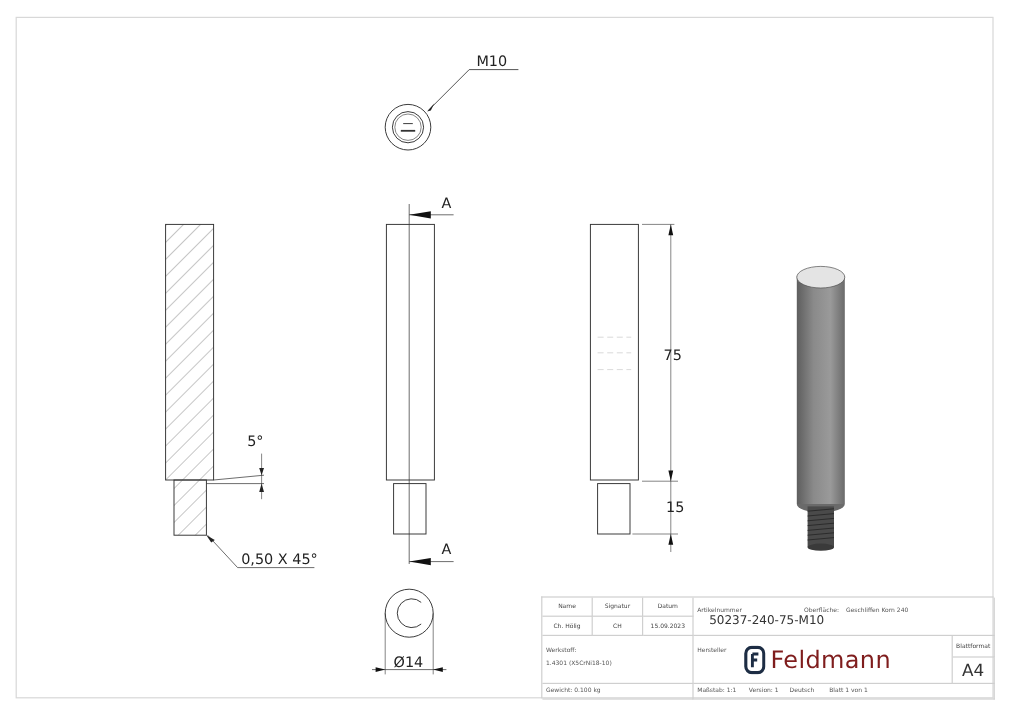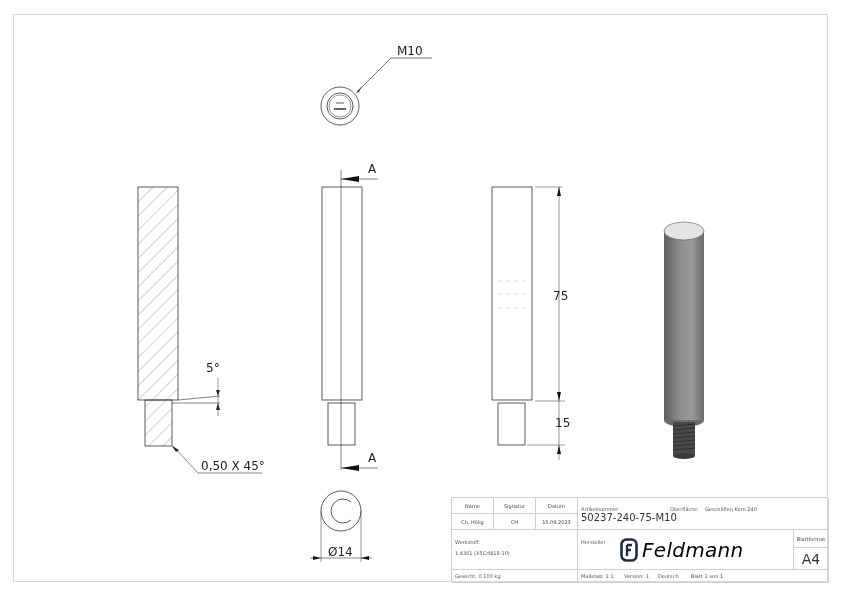--- a/index.html
+++ b/index.html
@@ -5,21 +5,21 @@
   html,body{margin:0;padding:0;background:#fff;}
   body{width:842px;height:596px;position:relative;overflow:hidden;font-family:"DejaVu Sans",sans-serif;color:#222;}
   .frame{position:absolute;left:13px;top:14px;width:815px;height:568px;border:1px solid #d8d8d8;box-sizing:border-box;}
   svg.drawing{position:absolute;left:0;top:0;}
   .tb{position:absolute;left:451px;top:497px;width:377px;height:85px;border-top:1px solid #cfcfcf;border-left:1px solid #cfcfcf;box-sizing:border-box;font-size:5px;color:#444;}
   .cell{position:absolute;box-sizing:border-box;border-right:1px solid #cfcfcf;border-bottom:1px solid #cfcfcf;}
   .c{display:flex;align-items:center;justify-content:center;}
   .lbl{position:absolute;font-size:5px;color:#555;white-space:nowrap;}
   .big{font-size:10px;color:#333;}
   .logo{position:absolute;left:165px;top:38px;display:flex;align-items:center;}
-  .logo-text{font-size:20px;color:#000000;margin-left:4px;letter-spacing:0.3px;font-style:italic;}
+  .logo-text{font-size:20px;color:#7f1d1d;margin-left:4px;letter-spacing:0.3px;}
   .dim{font-family:"DejaVu Sans",sans-serif;font-size:12px;fill:#222;}
 </style>
 </head>
 <body>
 
 <div class="frame"></div>
 
 <svg class="drawing" width="842" height="596">
   <defs>
     <pattern id="hatch" patternUnits="userSpaceOnUse" width="10" height="10" patternTransform="rotate(45)">
@@ -121,21 +121,21 @@
 <div class="tb">
   <div class="cell c" style="left:0;top:0;width:42px;height:16px;">Name</div>
   <div class="cell c" style="left:42px;top:0;width:42px;height:16px;">Signatur</div>
   <div class="cell c" style="left:84px;top:0;width:42px;height:16px;">Datum</div>
   <div class="cell c" style="left:0;top:16px;width:42px;height:16px;">Ch. Hölig</div>
   <div class="cell c" style="left:42px;top:16px;width:42px;height:16px;">CH</div>
   <div class="cell c" style="left:84px;top:16px;width:42px;height:16px;">15.09.2023</div>
 
   <div class="cell" style="left:126px;top:0;width:251px;height:32px;">
     <span class="lbl" style="left:3px;top:8px;">Artikelnummer</span>
-    <span class="lbl big" style="left:3px;top:14px;">50237-240-75-M10</span>
+    <span class="lbl big" style="left:13px;top:14px;">50237-240-75-M10</span>
     <span class="lbl" style="left:92px;top:8px;">Oberfläche:</span>
     <span class="lbl" style="left:127px;top:8px;">Geschliffen Korn 240</span>
   </div>
 
   <div class="cell" style="left:0;top:32px;width:126px;height:40px;">
     <span class="lbl" style="left:3px;top:9px;">Werkstoff:</span>
     <span class="lbl" style="left:3px;top:20px;">1.4301 (X5CrNi18-10)</span>
   </div>
 
   <div class="cell" style="left:126px;top:32px;width:216px;height:40px;">

